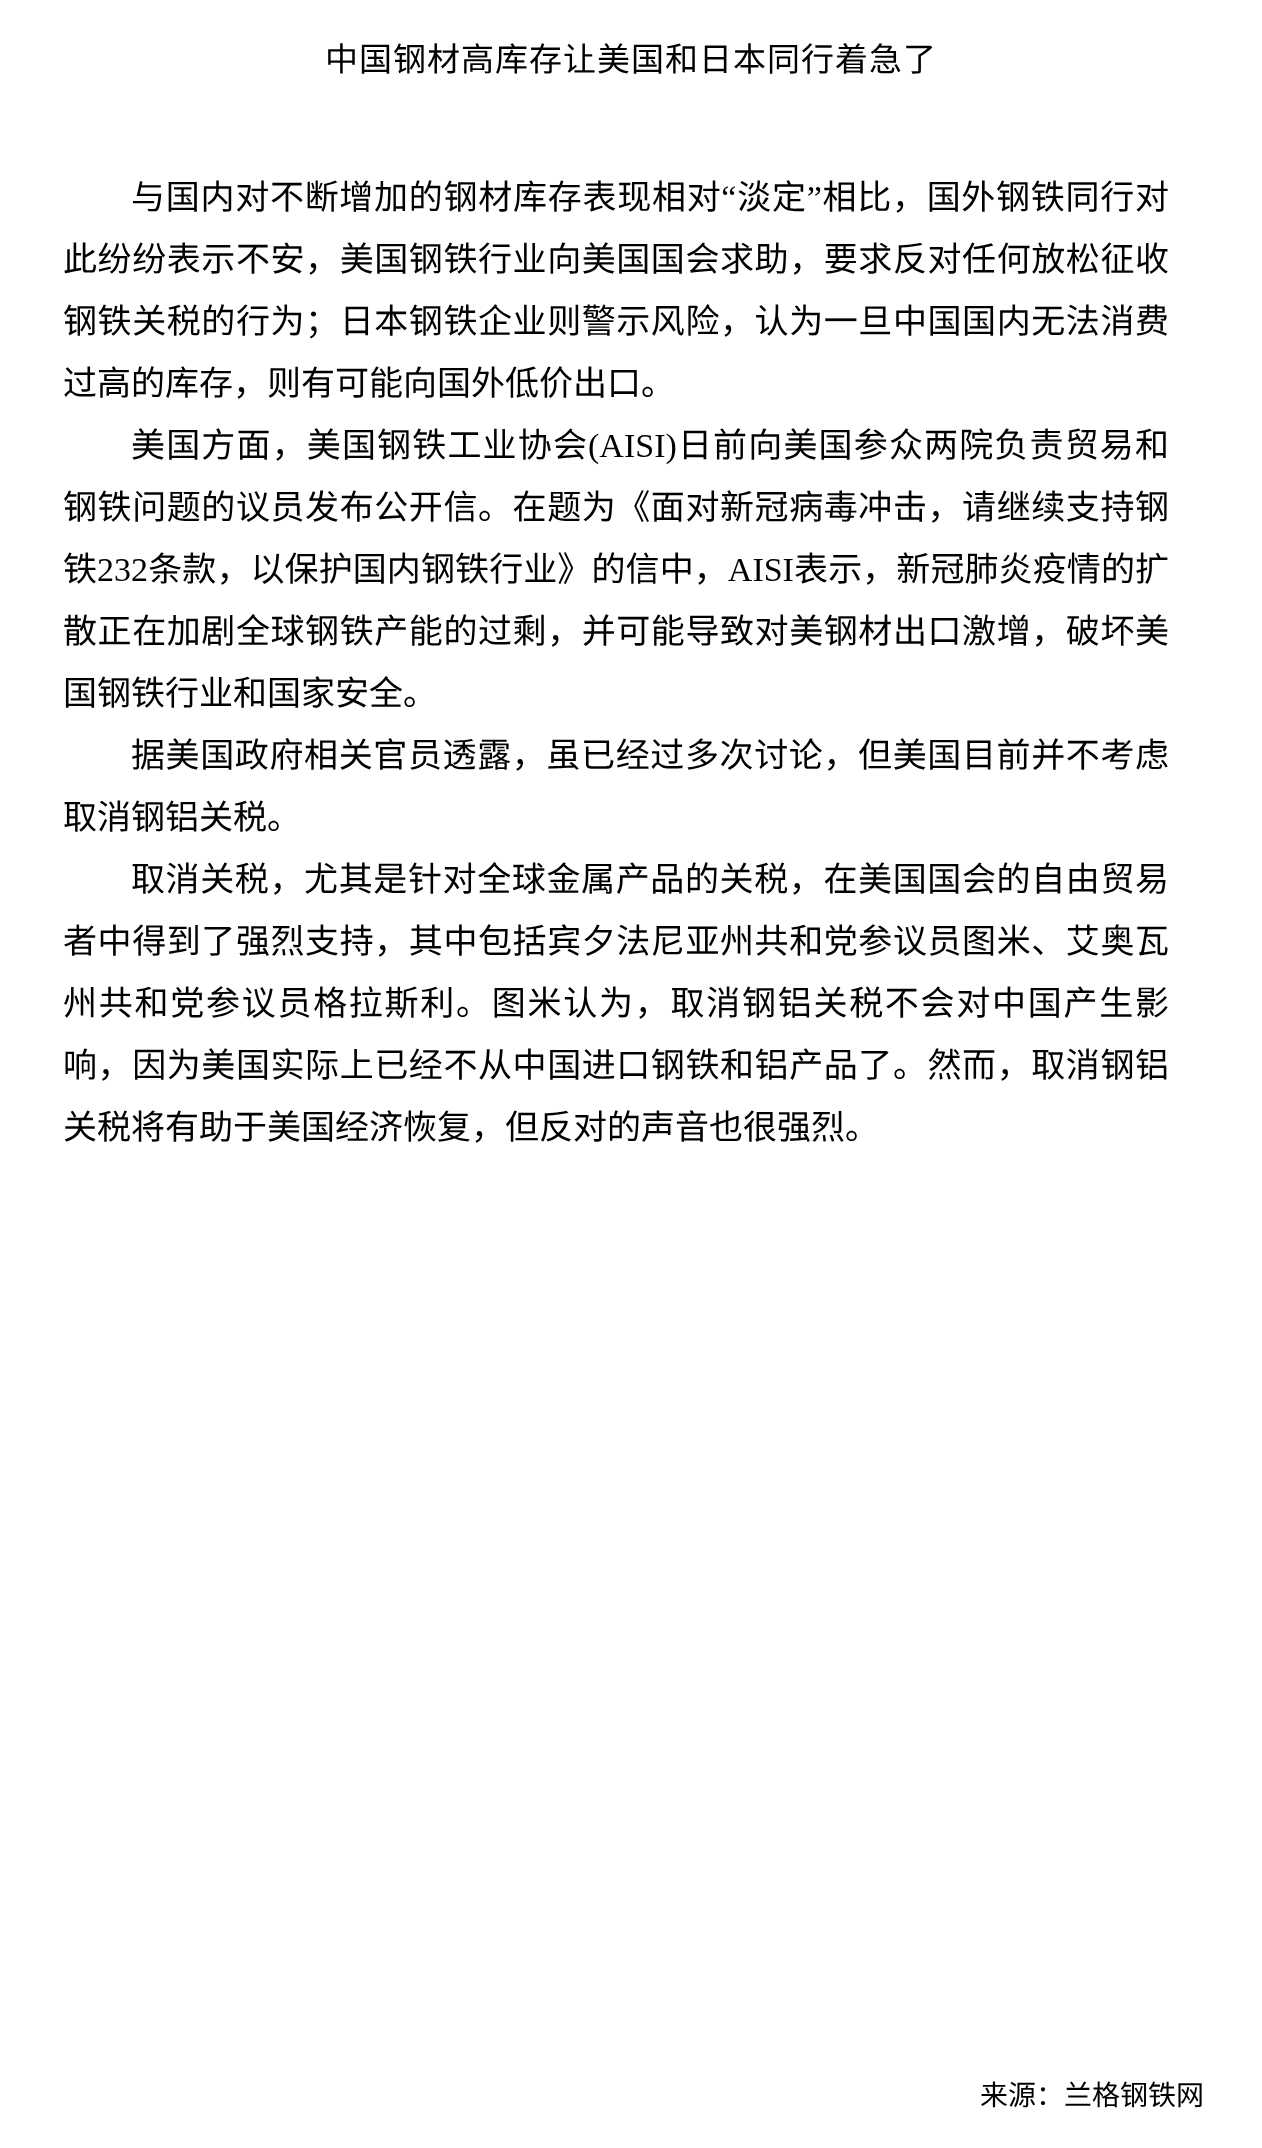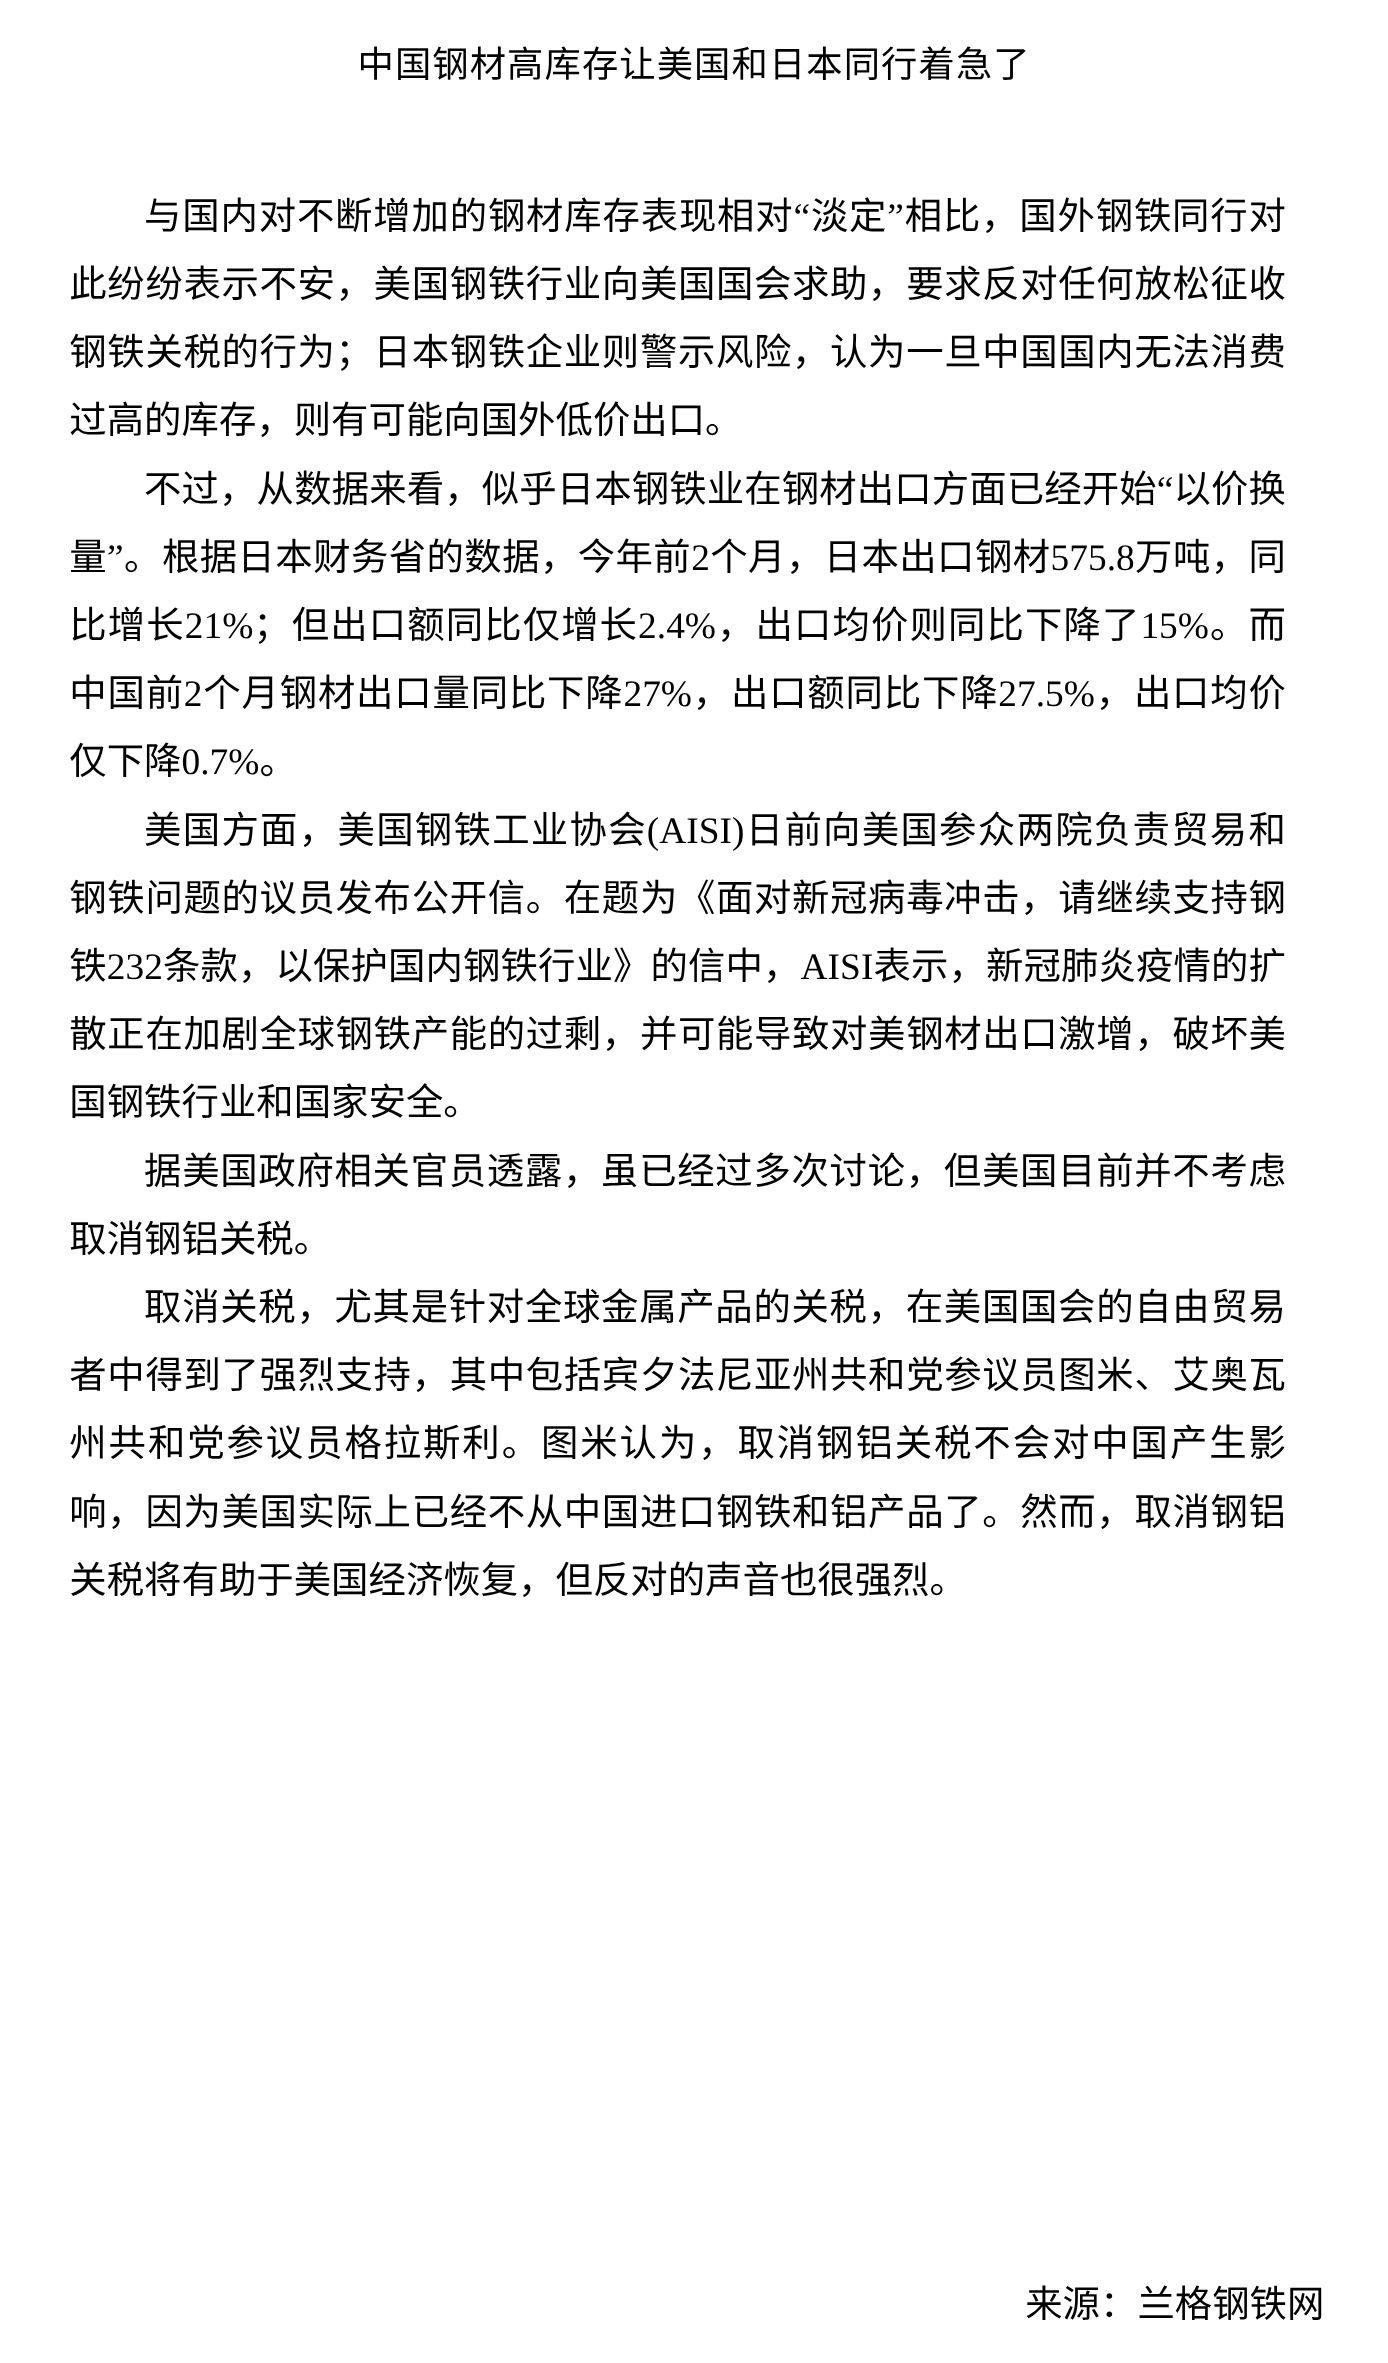--- a/index.html
+++ b/index.html
@@ -34,36 +34,35 @@
   .doc-body p {
     margin: 0;
     padding: 0;
     text-indent: 2em;
     word-break: break-all;
   }
   .doc-source {
     position: absolute;
     right: 58px;
     top: 2072px;
-    font-size: 34px;
+    font-size: 28px;
     line-height: 48px;
     text-align: center;
     white-space: nowrap;
   }
 </style>
 </head>
 <body>
 
 <div class="page">
 
   <h1 class="doc-title">中国钢材高库存让美国和日本同行着急了</h1>
 
   <div class="doc-body">
     <p>与国内对不断增加的钢材库存表现相对“淡定”相比，国外钢铁同行对此纷纷表示不安，美国钢铁行业向美国国会求助，要求反对任何放松征收钢铁关税的行为；日本钢铁企业则警示风险，认为一旦中国国内无法消费过高的库存，则有可能向国外低价出口。</p>
-    <p>不过，从数据来看，似乎日本钢铁业在钢材出口方面已经开始“以价换量”。根据日本财务省的数据，今年前2个月，日本出口钢材575.8万吨，同比增长21%；但出口额同比仅增长2.4%，出口均价则同比下降了15%。而中国前2个月钢材出口量同比下降27%，出口额同比下降27.5%，出口均价仅下降0.7%。</p>
     <p>美国方面，美国钢铁工业协会(AISI)日前向美国参众两院负责贸易和钢铁问题的议员发布公开信。在题为《面对新冠病毒冲击，请继续支持钢铁232条款，以保护国内钢铁行业》的信中，AISI表示，新冠肺炎疫情的扩散正在加剧全球钢铁产能的过剩，并可能导致对美钢材出口激增，破坏美国钢铁行业和国家安全。</p>
     <p>据美国政府相关官员透露，虽已经过多次讨论，但美国目前并不考虑取消钢铝关税。</p>
     <p>取消关税，尤其是针对全球金属产品的关税，在美国国会的自由贸易者中得到了强烈支持，其中包括宾夕法尼亚州共和党参议员图米、艾奥瓦州共和党参议员格拉斯利。图米认为，取消钢铝关税不会对中国产生影响，因为美国实际上已经不从中国进口钢铁和铝产品了。然而，取消钢铝关税将有助于美国经济恢复，但反对的声音也很强烈。</p>
   </div>
 
   <div class="doc-source">来源：兰格钢铁网</div>
 
 </div>
 
 </body></html>

